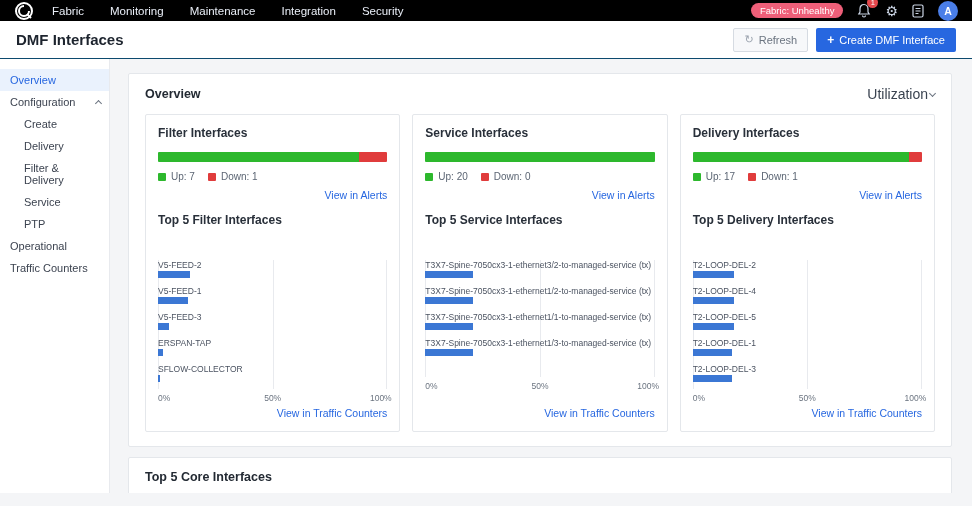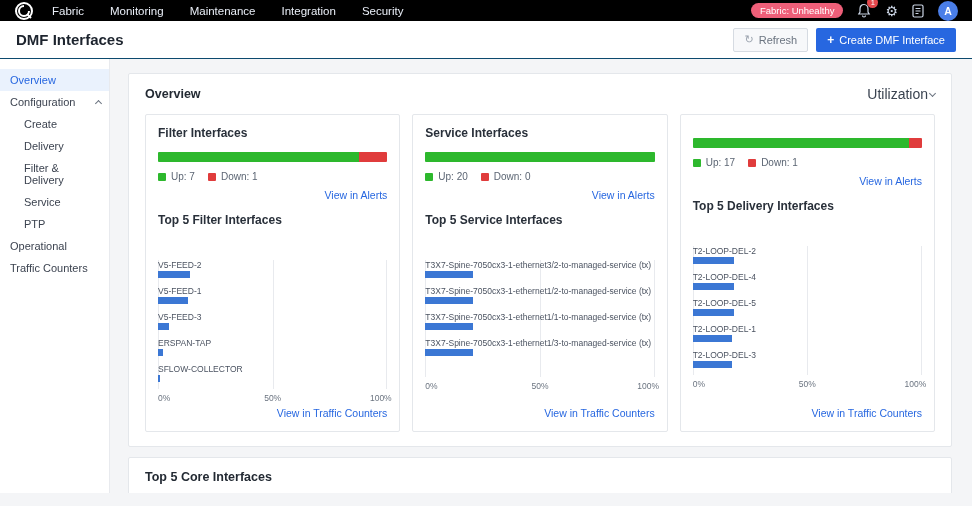--- a/index.html
+++ b/index.html
@@ -252,20 +252,21 @@
             <div class="axis">
               <span class="t0">0%</span>
               <span class="t50">50%</span>
               <span class="t100">100%</span>
             </div>
           </div>
           <div class="link-row card-bottom"><a class="link">View in Traffic Counters</a></div>
         </div>
 
         <div class="card">
+          <div class="card-title">Delivery Interfaces</div>
           <div class="statusbar">
             <div class="sb-green"></div>
             <div class="sb-red" style="width: 5.55556%;"></div>
           </div>
           <div class="legend">
             <span class="dot green"></span>
             <span>Up: 17</span>
             <span class="dot red"></span>
             <span>Down: 1</span>
           </div>

